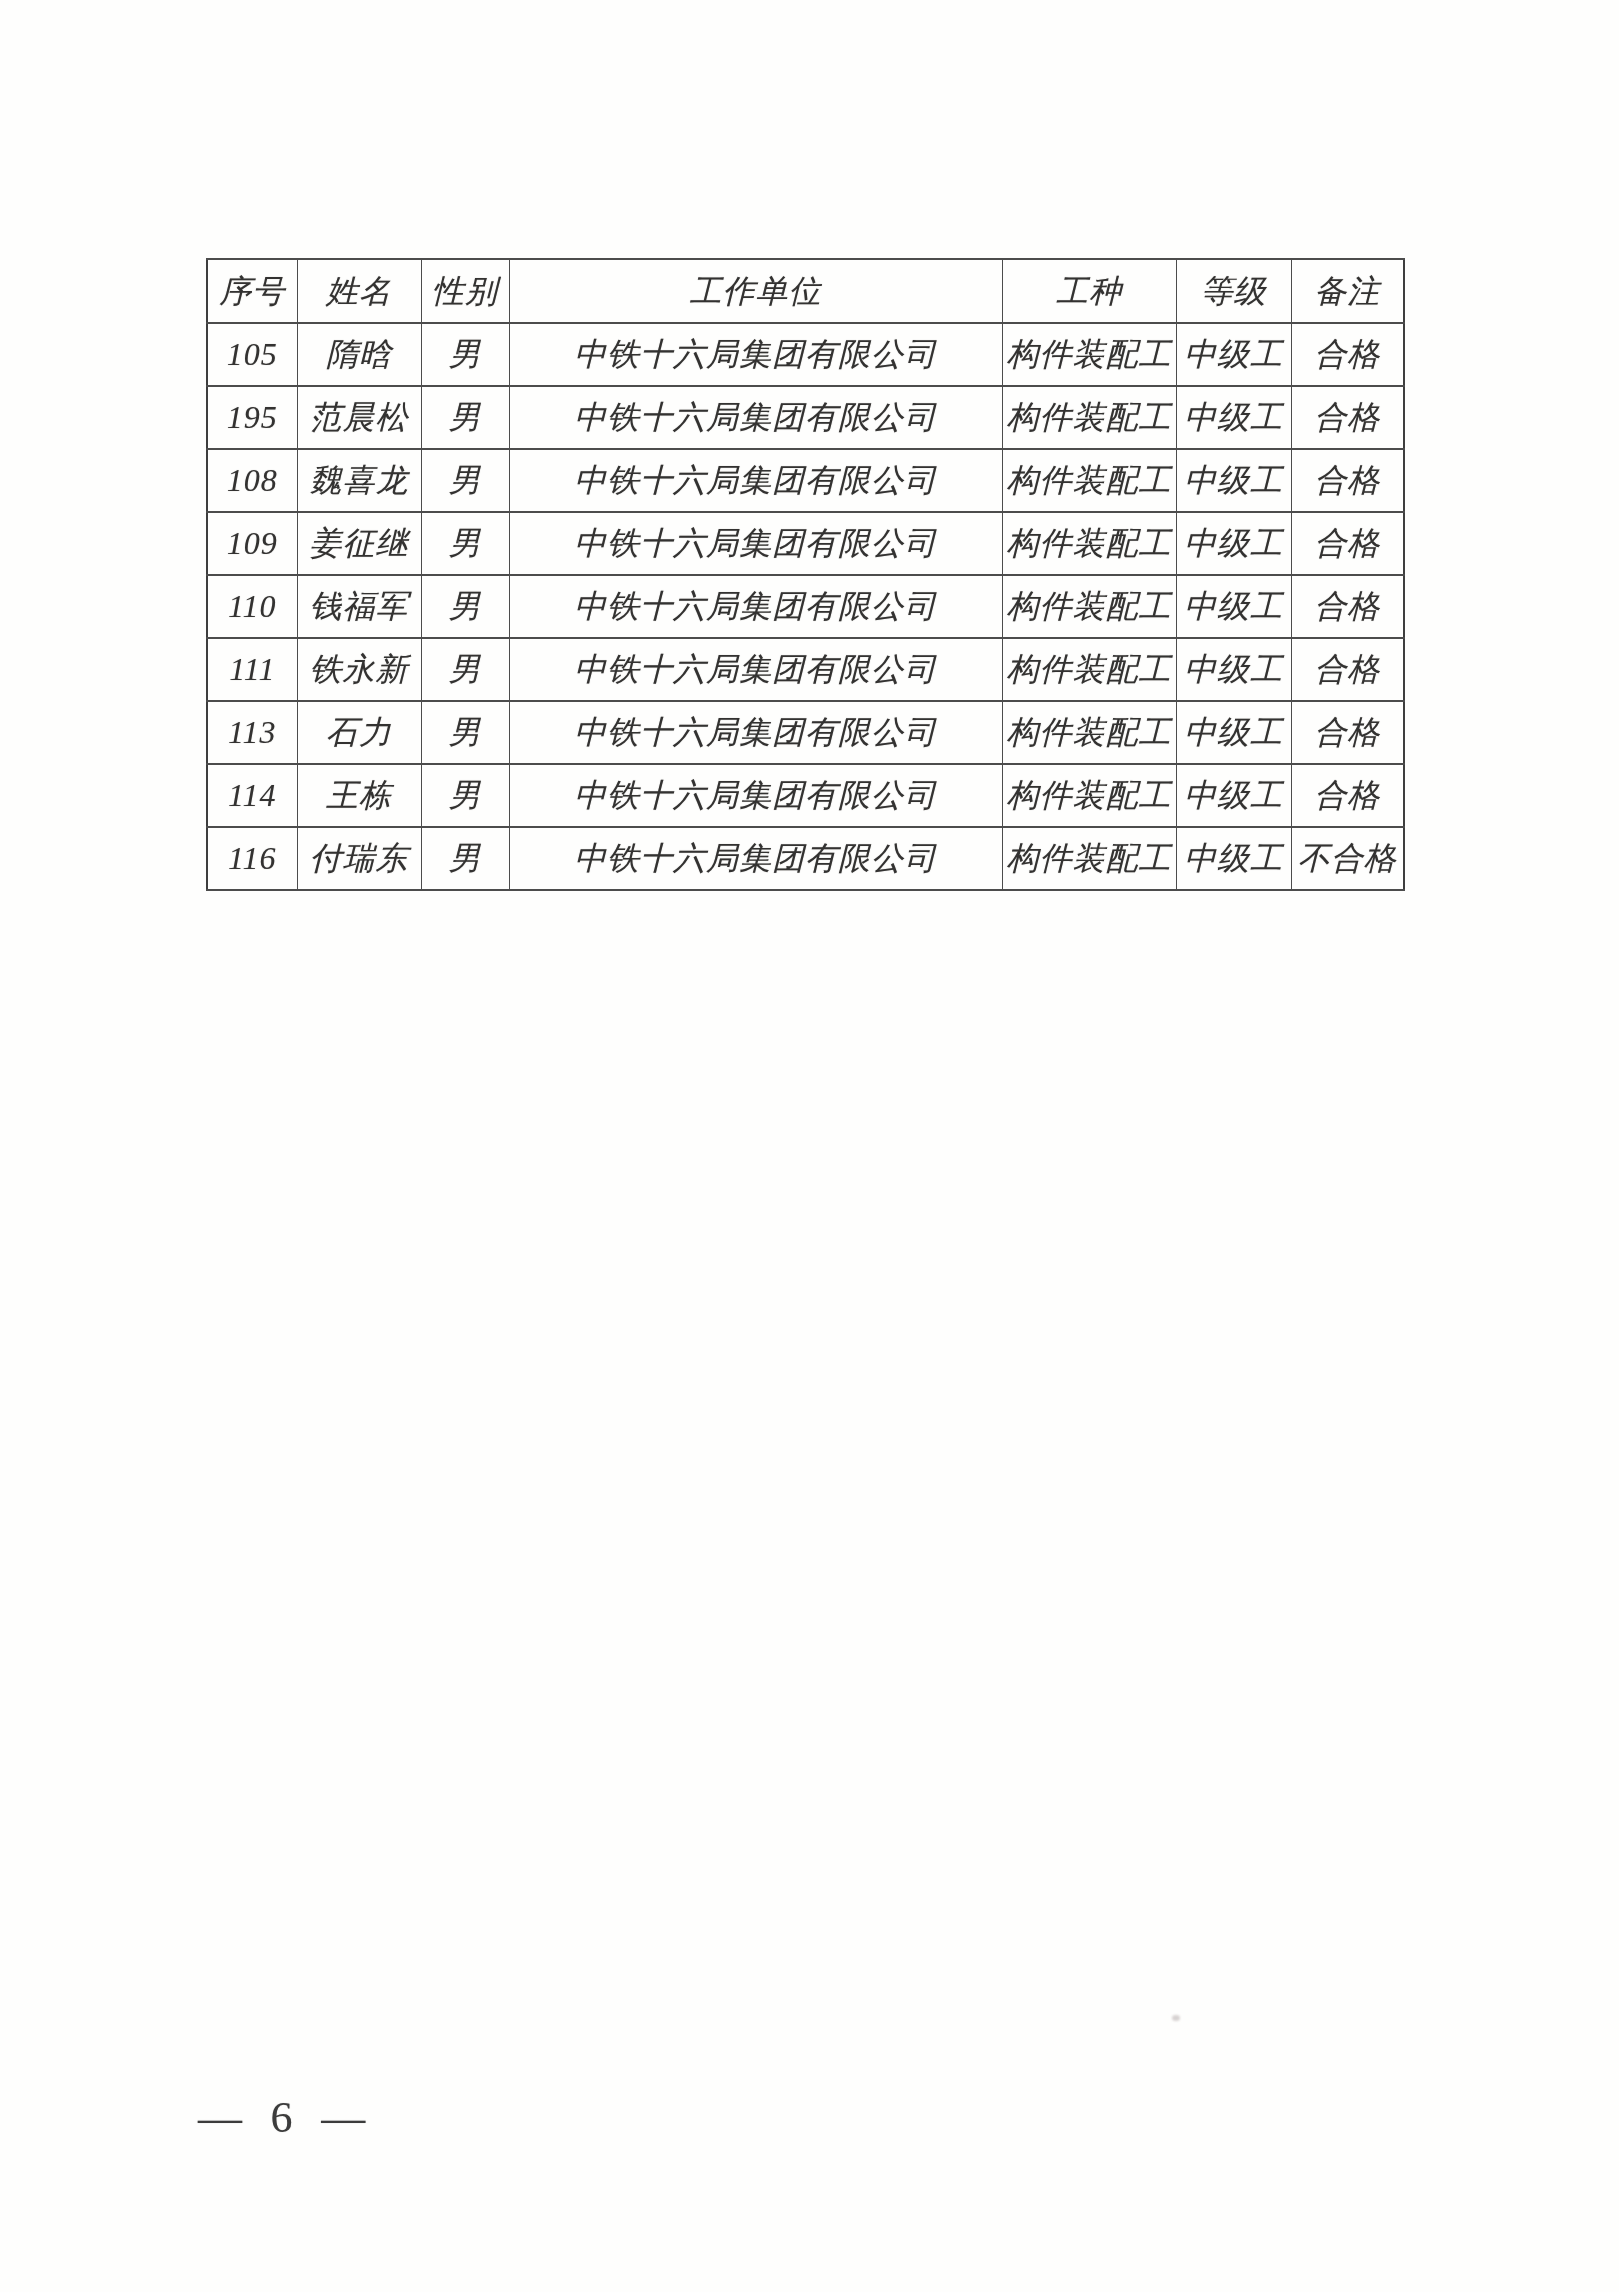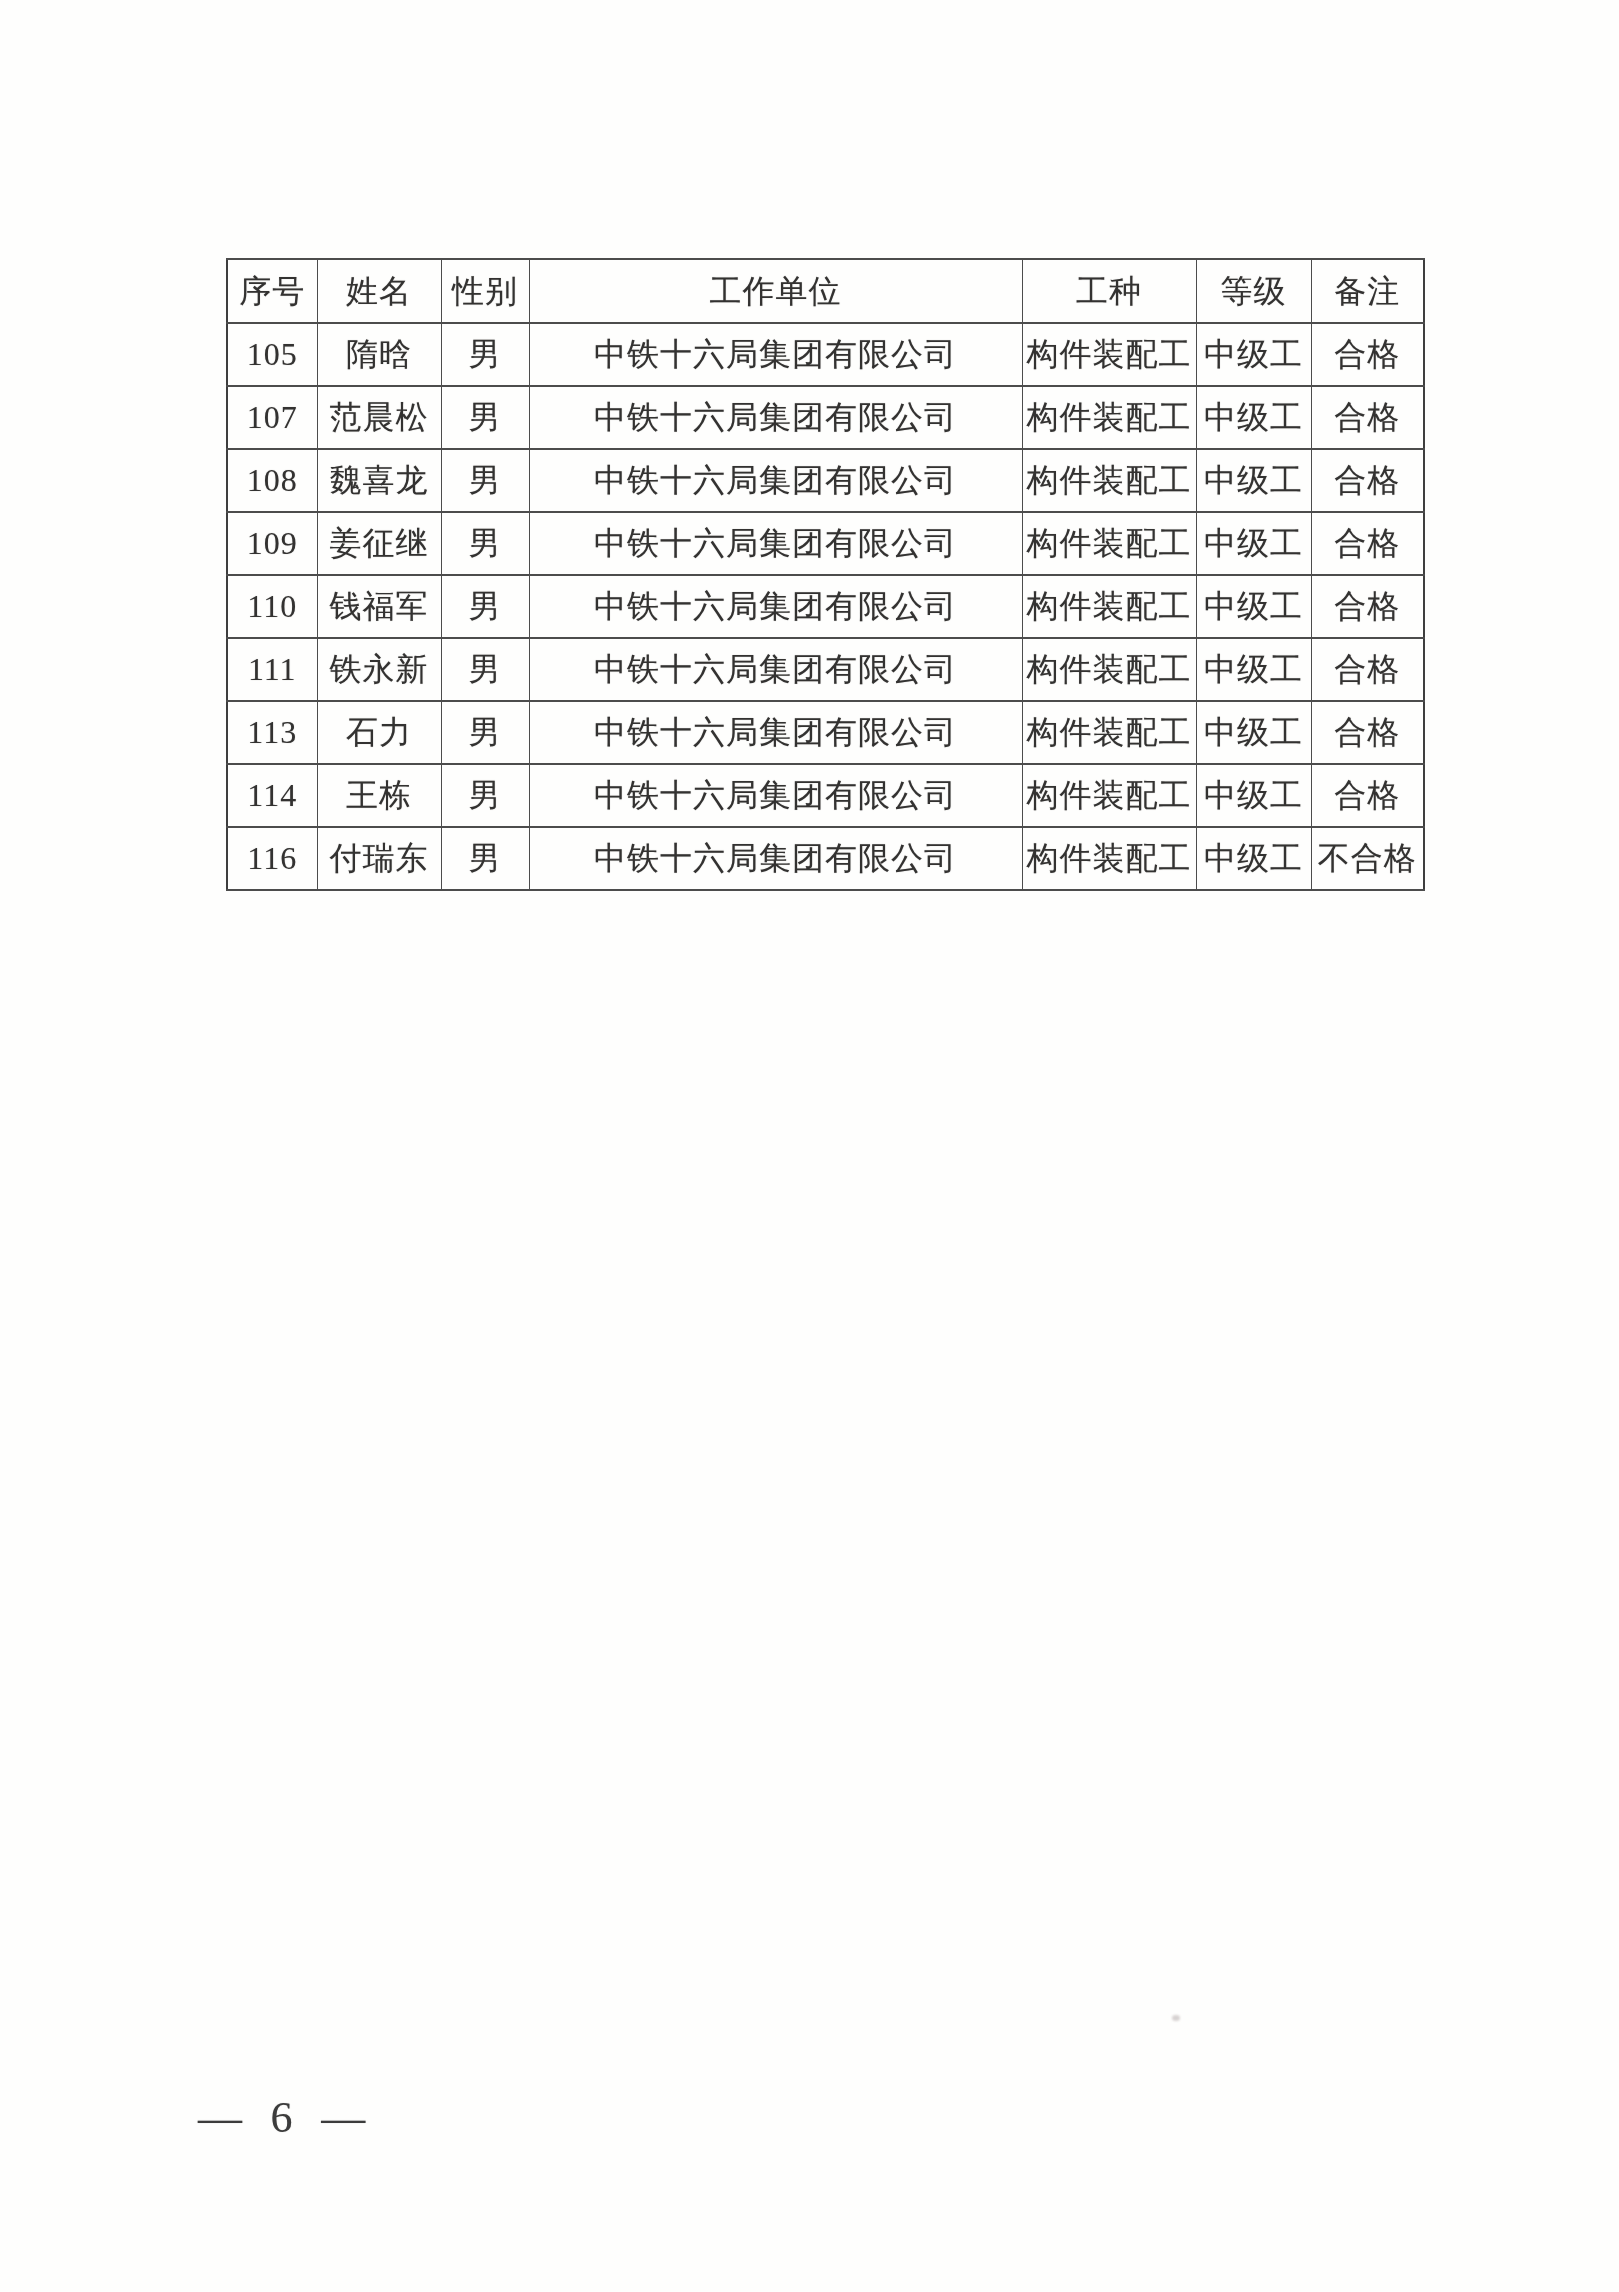--- a/index.html
+++ b/index.html
@@ -5,25 +5,26 @@
   html,body{margin:0;padding:0;background:#ffffff;}
   .page{
     position:relative;
     width:1619px;height:2293px;
     background:#fefefdff;
     overflow:hidden;
     font-family:"Liberation Serif","DejaVu Serif",serif;
   }
   
   .roster{
-    position:absolute;left:226px;top:258px;
+    position:absolute;left:206px;top:258px;
     width:1198px;
     border-collapse:collapse;
     table-layout:fixed;
     border:2.9px solid #3e3e3e;
+    font-style:italic;
   }
   .roster th,.roster td{
     border:1.7px solid #4c4c4c;
     border-top-width:2.2px;
     border-bottom-width:2.2px;
     padding:0;
     text-align:center;
     vertical-align:middle;
     font-size:32px;
     font-weight:400;
@@ -93,21 +94,21 @@
         <tr>
           <td>105</td>
           <td>隋晗</td>
           <td>男</td>
           <td>中铁十六局集团有限公司</td>
           <td>构件装配工</td>
           <td>中级工</td>
           <td>合格</td>
         </tr>
         <tr>
-          <td>107</td>
+          <td>195</td>
           <td>范晨松</td>
           <td>男</td>
           <td>中铁十六局集团有限公司</td>
           <td>构件装配工</td>
           <td>中级工</td>
           <td>合格</td>
         </tr>
         <tr>
           <td>108</td>
           <td>魏喜龙</td>

